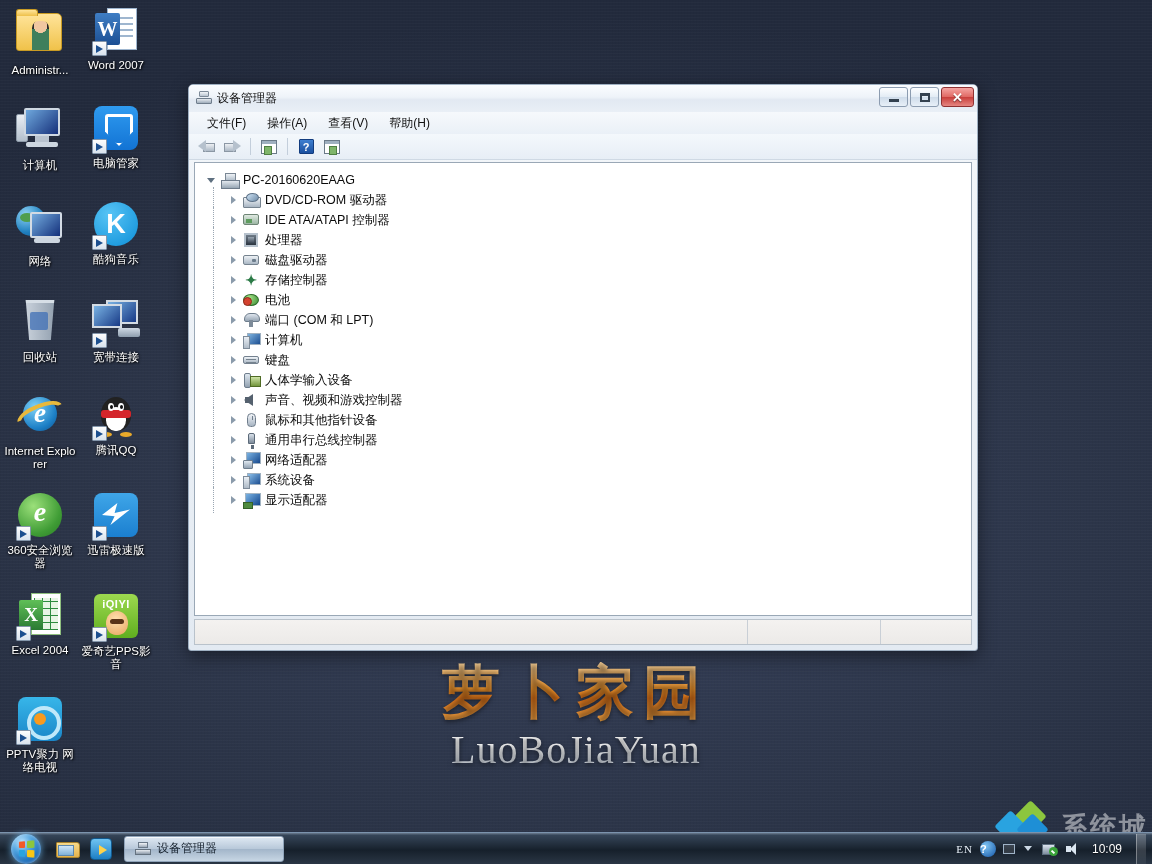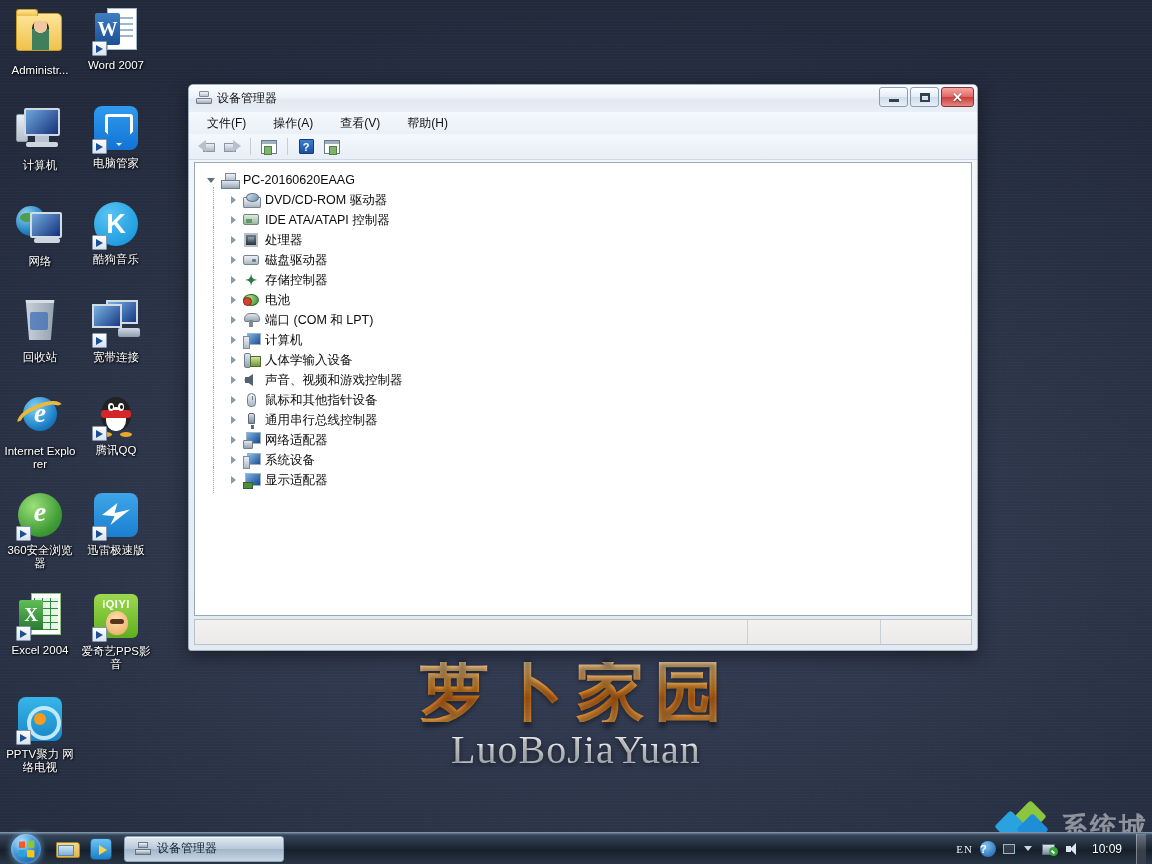--- a/index.html
+++ b/index.html
@@ -224,21 +224,21 @@
     border-color:#8f3132;
     background:linear-gradient(#f5a5a2 0%,#e06a65 48%,#c93f3c 52%,#e58681 100%);
   }
   .winbtn .gl{position:absolute;inset:0;display:flex;align-items:center;justify-content:center;}
   .min-g{width:10px;height:3px;background:#33414f;margin-top:6px;}
   .max-g{width:10px;height:9px;border:2px solid #33414f;border-top-width:3px;}
   .close-g{color:#fff;font:bold 13px "Liberation Sans",sans-serif;line-height:1;text-shadow:0 1px 1px rgba(0,0,0,.5);}
 
   #dm-menubar{
     height:22px; display:flex; align-items:center;
-    padding-left:10px; gap:11px;
+    padding-left:10px; gap:5px;
     background:linear-gradient(#f6f9fc,#eaf0f7);
   }
   .menu-item{
     font-size:12px;color:#111;padding:2px 8px;border-radius:2px;cursor:default;white-space:nowrap;
   }
 
   #dm-toolbar{
     height:26px; display:flex; align-items:center; padding-left:5px; gap:2px;
     background:linear-gradient(#f4f8fc,#e7eef6);
     border-bottom:1px solid #cfd9e4;
@@ -354,21 +354,21 @@
   .sp2{width:133px;border-right:1px solid #c9cfd6;height:100%;}
   .sp3{width:90px;height:100%;}
 
   
   #wp-logo{
     position:absolute; left:0; right:0; top:662px;
     text-align:center; z-index:1; pointer-events:none;
   }
   #wp-cn{
     font-family:"DejaVu Sans","Liberation Sans",sans-serif;
-    font-size:69px; font-weight:bold; letter-spacing:9px;
+    font-size:58px; font-weight:bold; letter-spacing:9px;
     background:linear-gradient(#ffd9a0 0%,#f79a2e 45%,#e2761a 60%,#f8a846 100%);
     -webkit-background-clip:text; background-clip:text; color:transparent;
     text-shadow:0 2px 4px rgba(0,0,0,.4);
     line-height:60px;
   }
   #wp-en{
     font-family:"Liberation Serif","DejaVu Serif",serif;
     font-size:40px; letter-spacing:1px;
     background:linear-gradient(#ffffff 35%,#b9c3cf 100%);
     -webkit-background-clip:text; background-clip:text; color:transparent;
@@ -749,20 +749,27 @@
         <div class="node child">
           <span class="twisty"></span>
           <span class="tico">
               <span class="g-comp"></span>
             </span>
           <span class="lbl">计算机</span>
         </div>
         <div class="node child">
           <span class="twisty"></span>
           <span class="tico">
+              <span class="g-kbd"></span>
+            </span>
+          <span class="lbl">键盘</span>
+        </div>
+        <div class="node child">
+          <span class="twisty"></span>
+          <span class="tico">
               <span class="g-hid"></span>
             </span>
           <span class="lbl">人体学输入设备</span>
         </div>
         <div class="node child">
           <span class="twisty"></span>
           <span class="tico">
               <span class="g-snd"></span>
               <span class="g-snd2"></span>
             </span>

